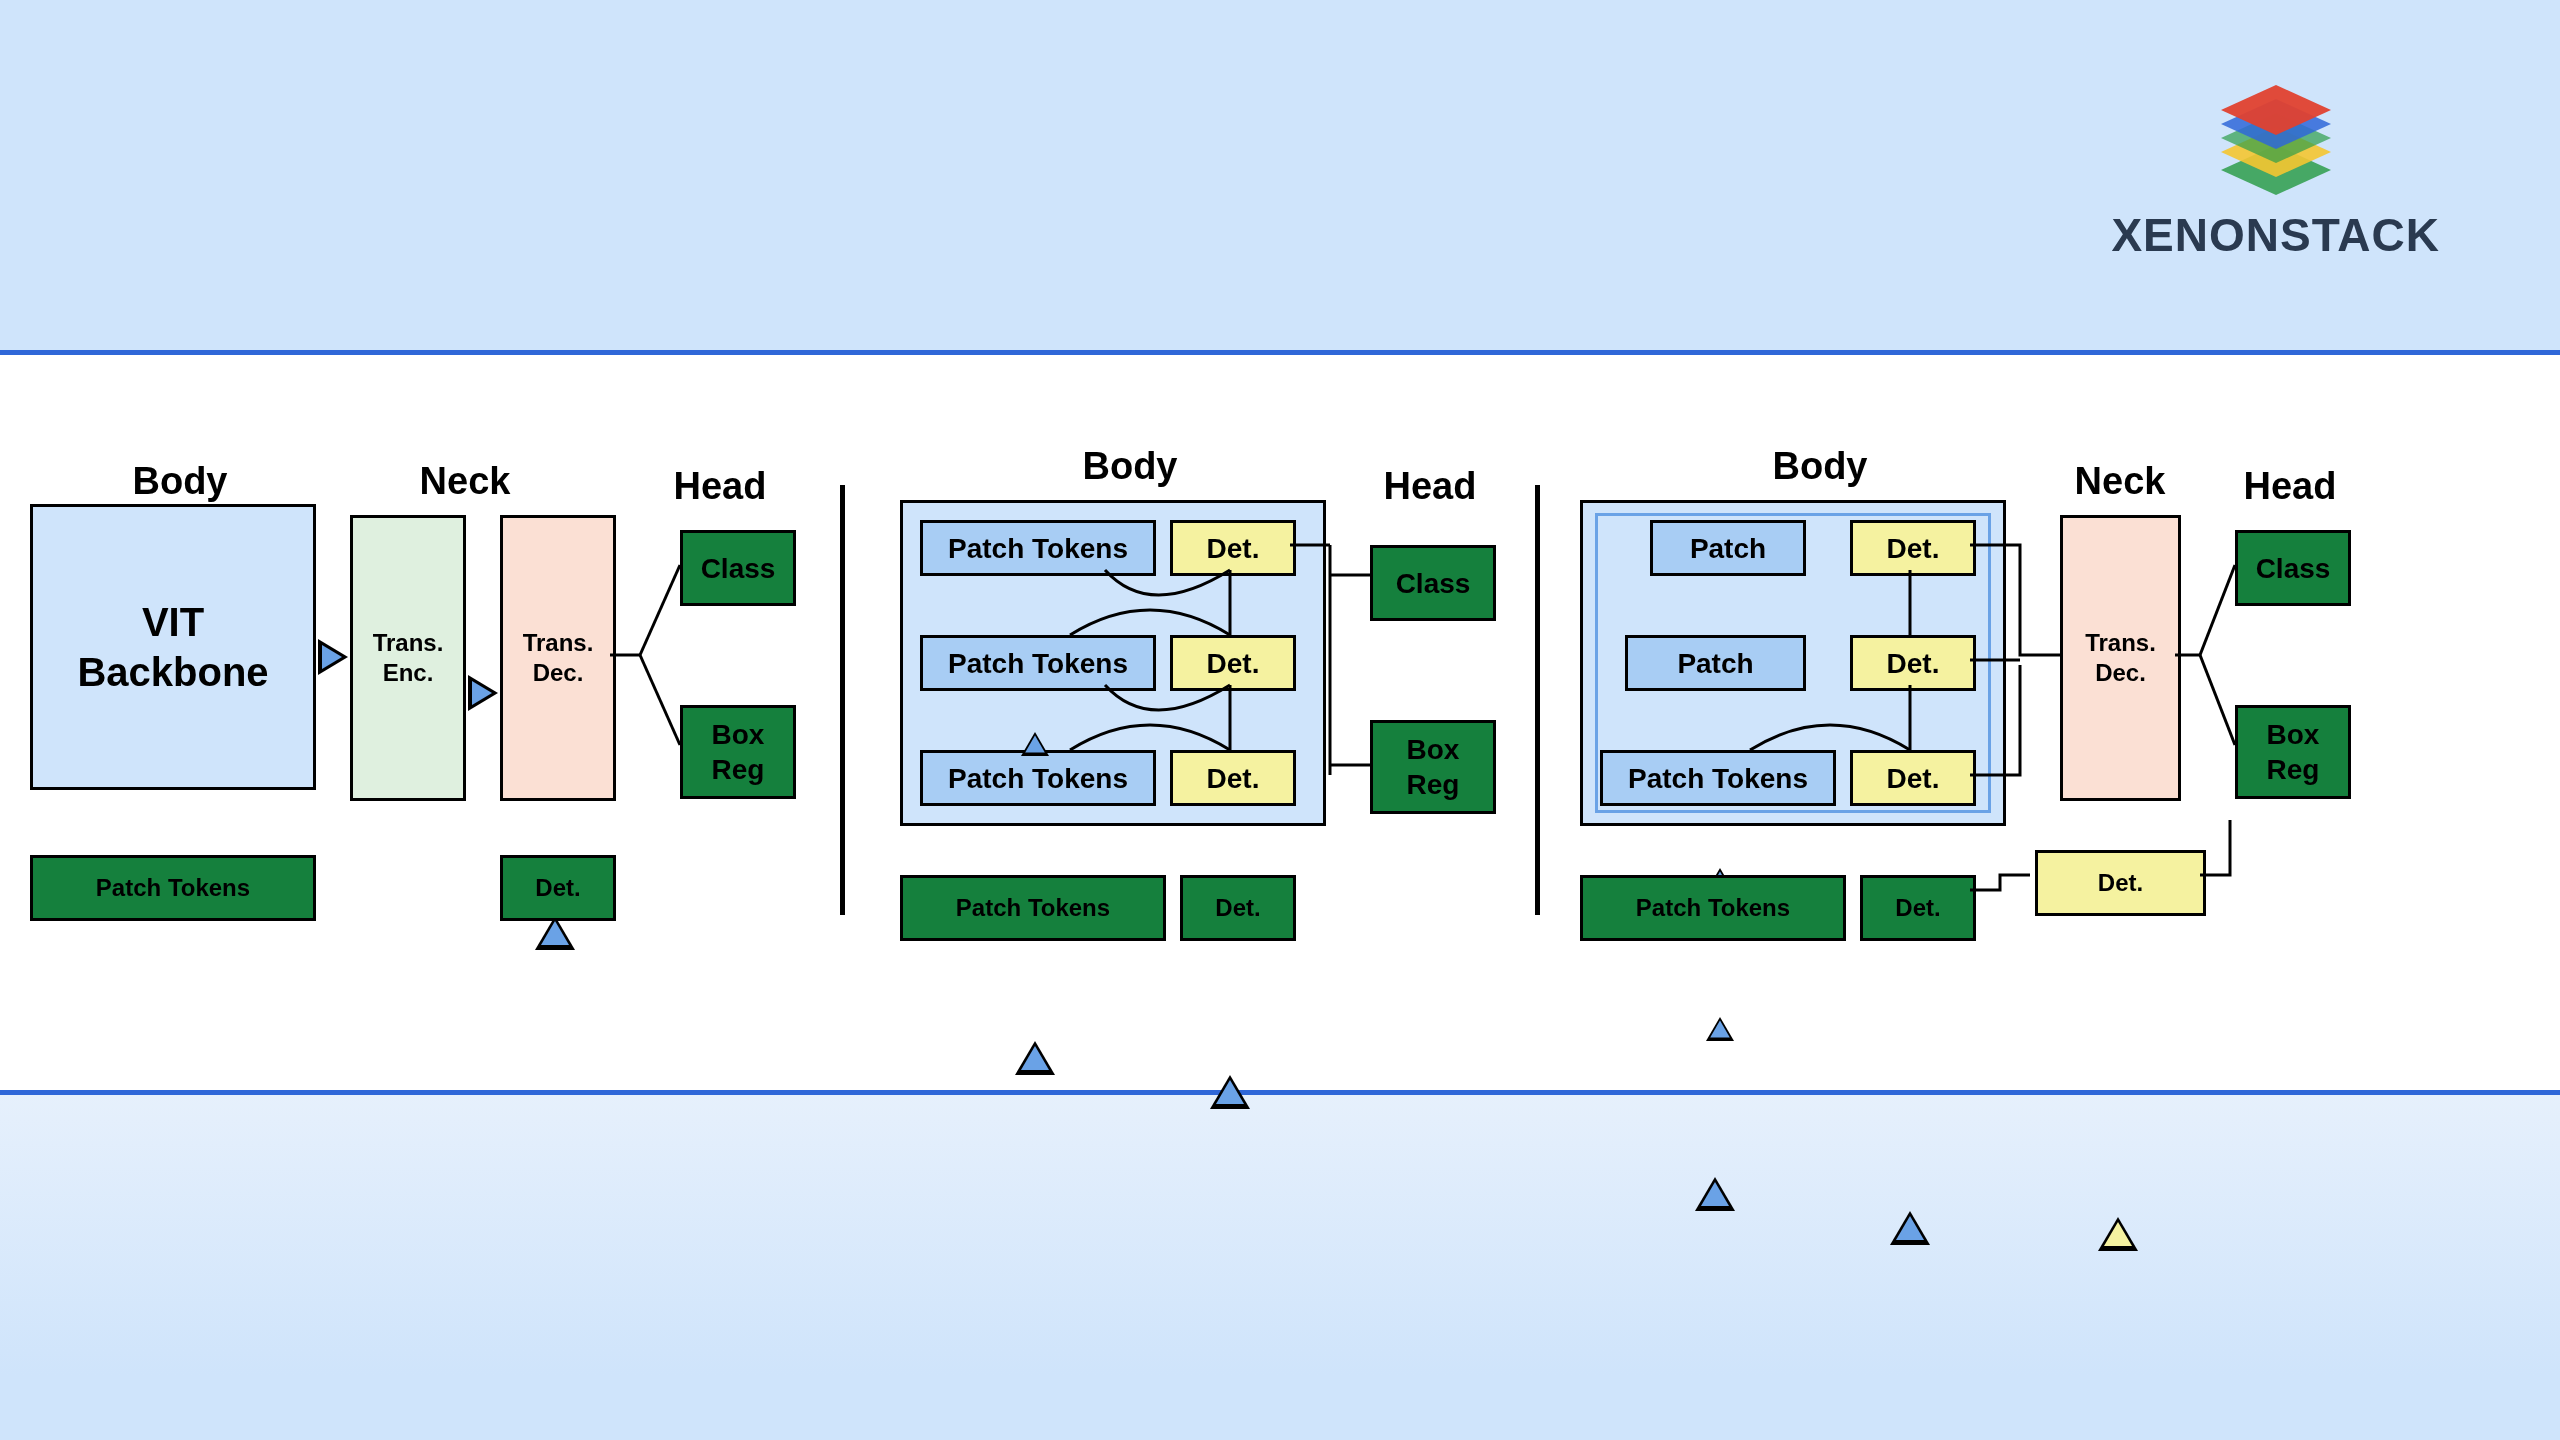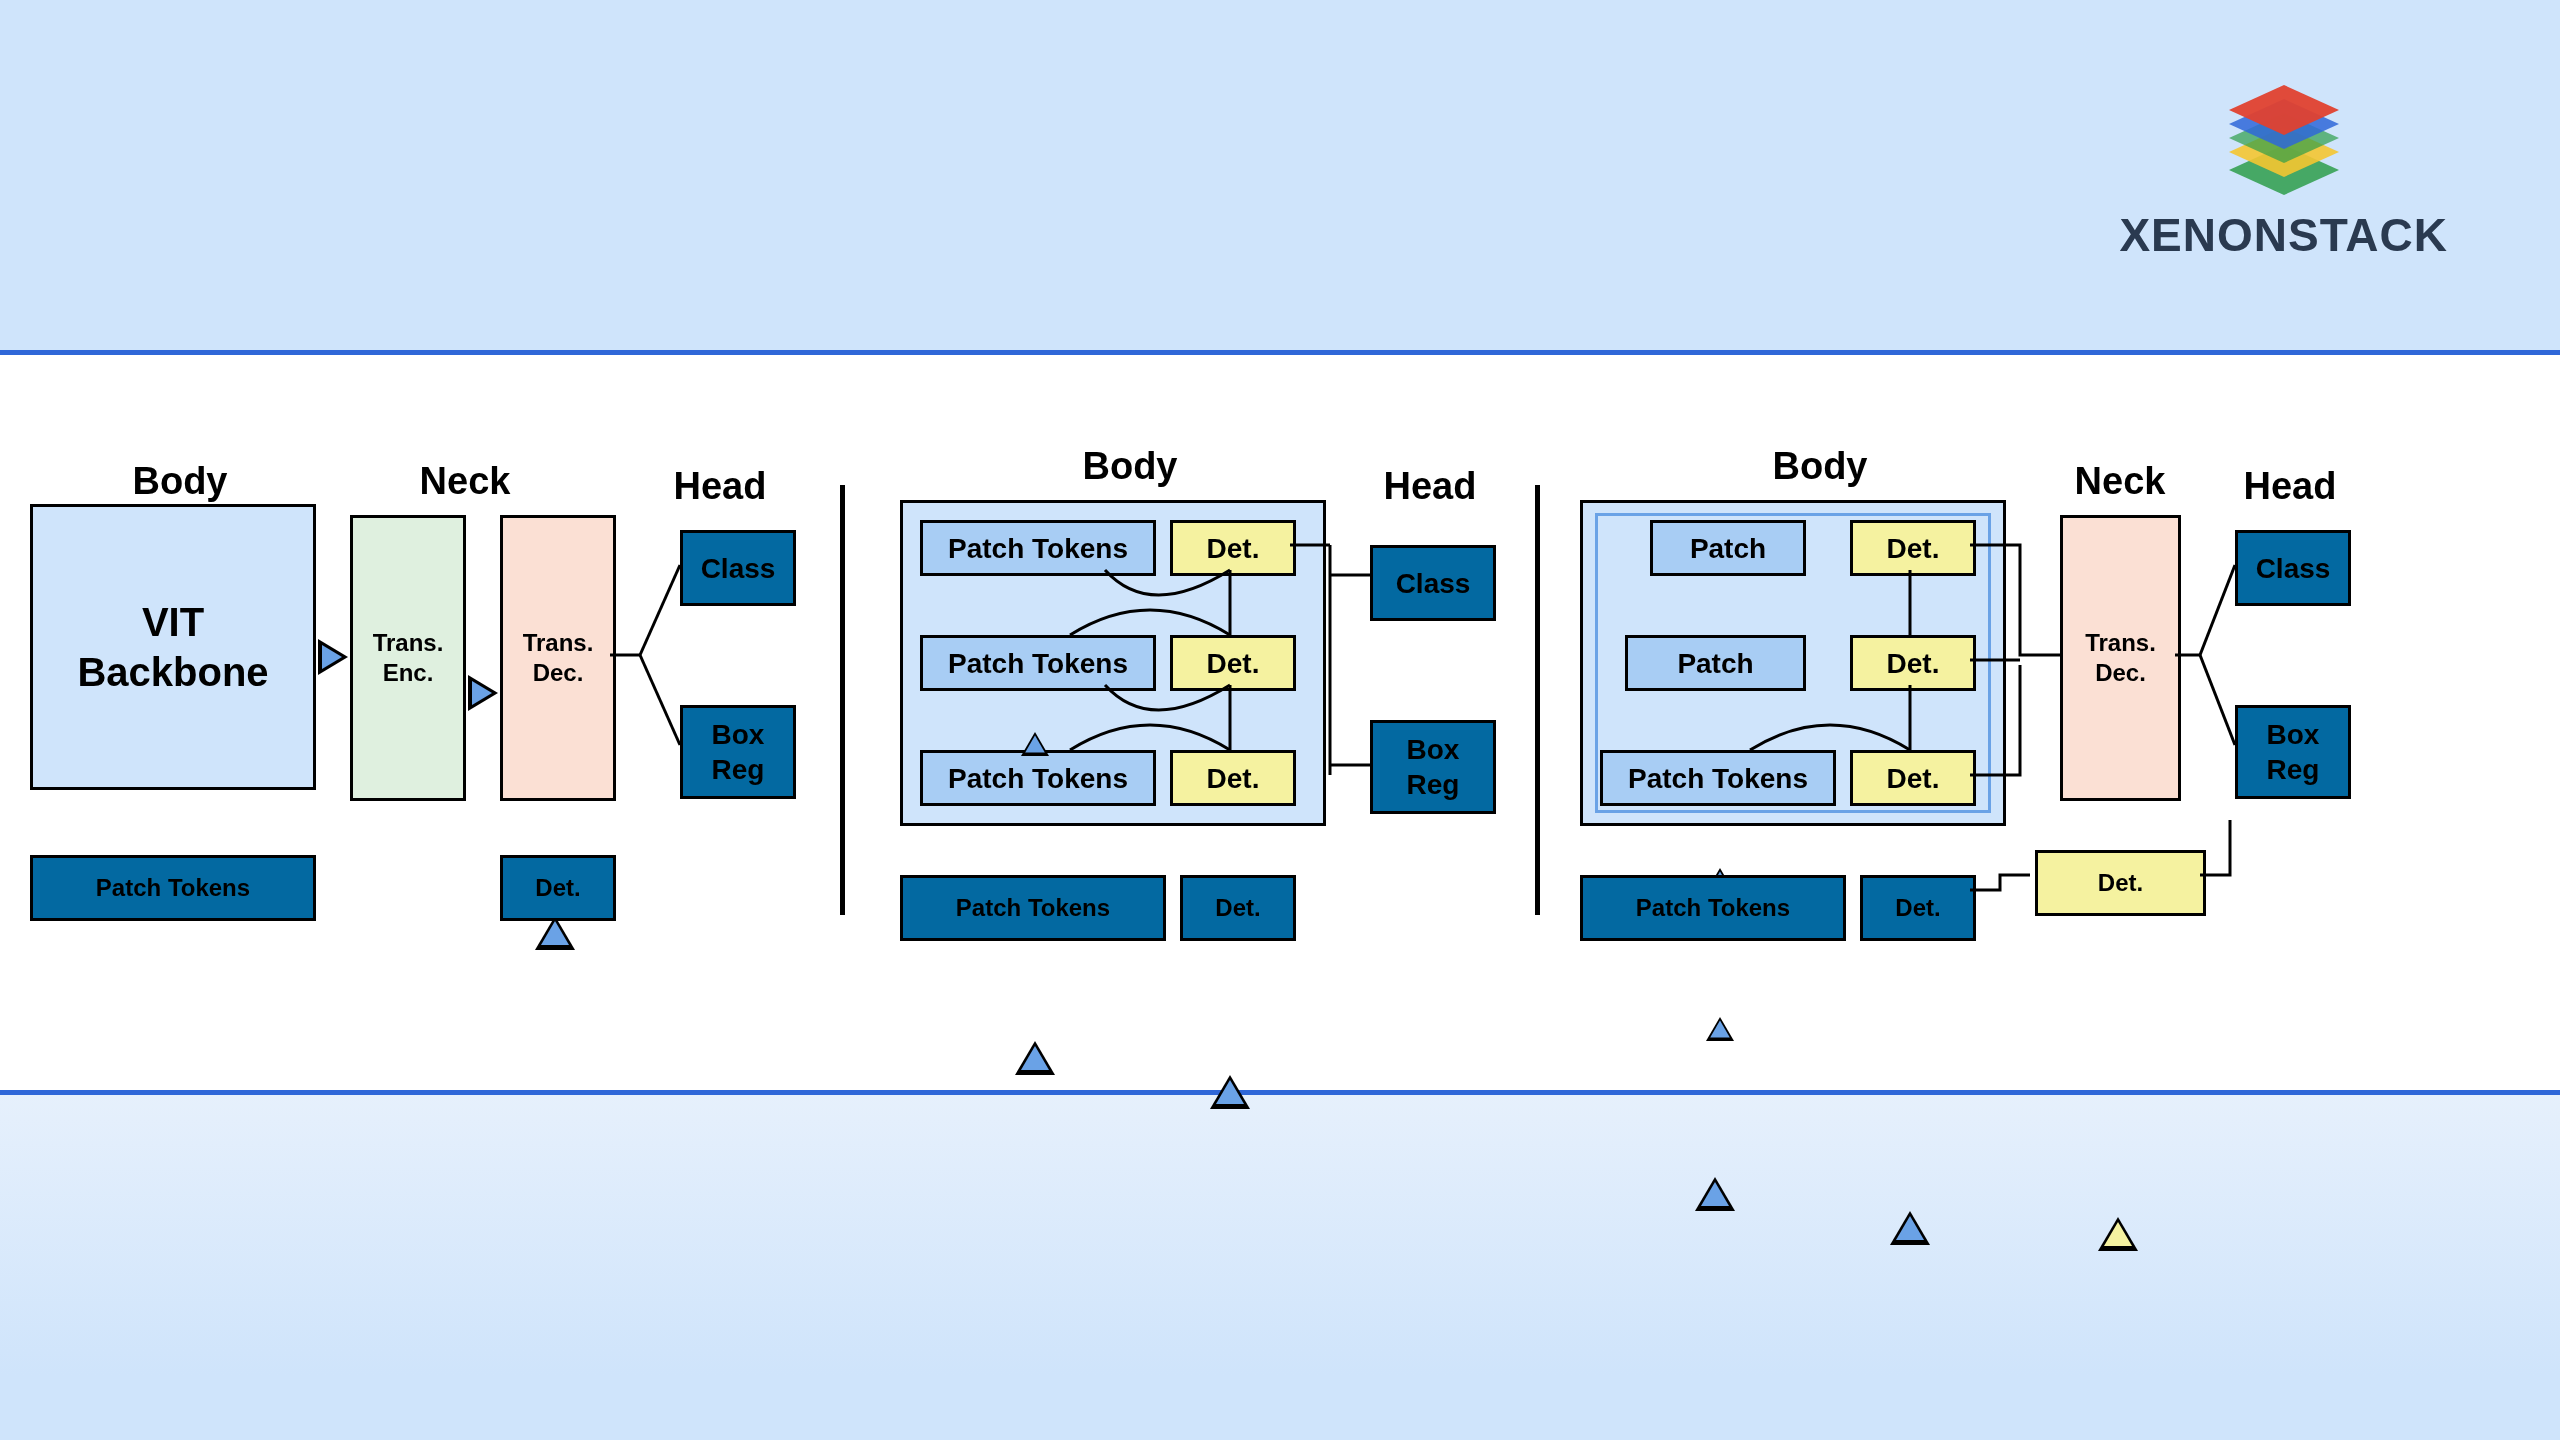--- a/index.html
+++ b/index.html
@@ -22,21 +22,21 @@
     position: absolute;
     left: 0; right: 0;
     top: 1090px;
     height: 350px;
     background: linear-gradient(#e6f0fc, #cfe4fb 80%);
     border-top: 5px solid #2f67d8;
   }
   .logo {
     position: absolute;
     top: 50px;
-    right: 112px;
+    right: 120px;
     text-align: right;
   }
   .logo svg { display: block; margin: 0 auto 8px; }
   .logo-text {
     font-size: 46px;
     font-weight: 600;
     letter-spacing: 1px;
     color: #2a3a50;
   }
   .content {
@@ -46,21 +46,21 @@
     bottom: 350px;
   }
   .abs { position: absolute; }
   .label {
     font-size: 38px;
     font-weight: 700;
     text-align: center;
   }
   .box {
     border: 3px solid #000;
-    background: #0369a1;
+    background: #15803d;
     display: flex;
     align-items: center;
     justify-content: center;
     text-align: center;
     font-weight: 700;
     line-height: 1.25;
   }
   .box.blue   { background: #cfe4fb; }
   .box.green  { background: #dff0df; }
   .box.peach  { background: #fbe0d4; }

